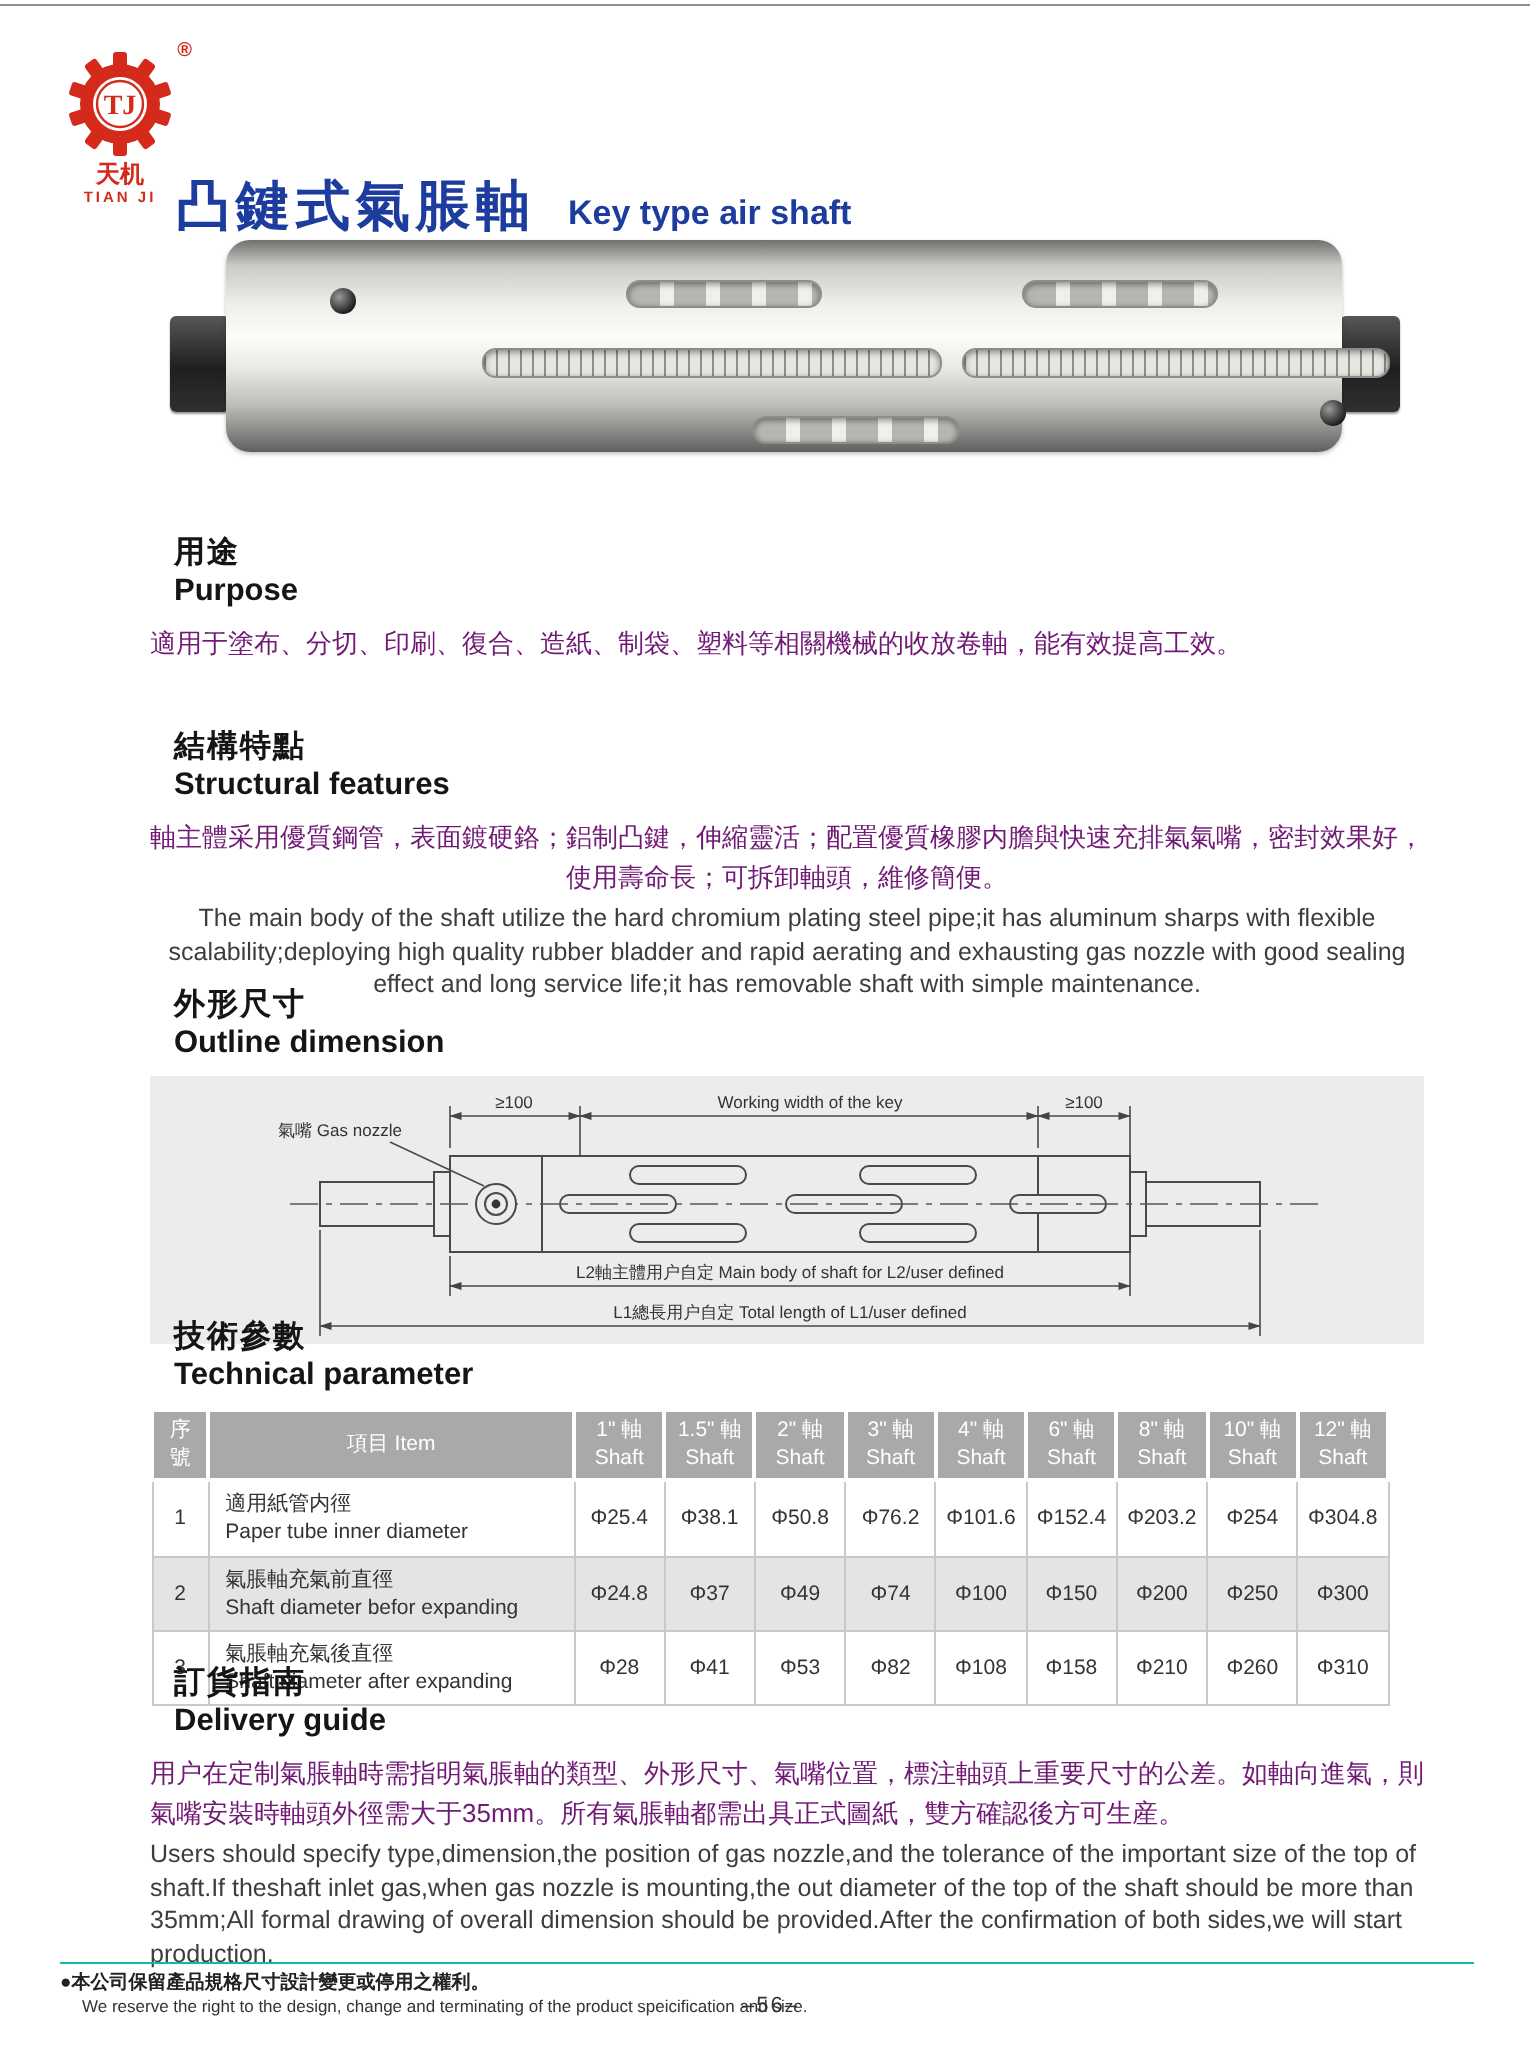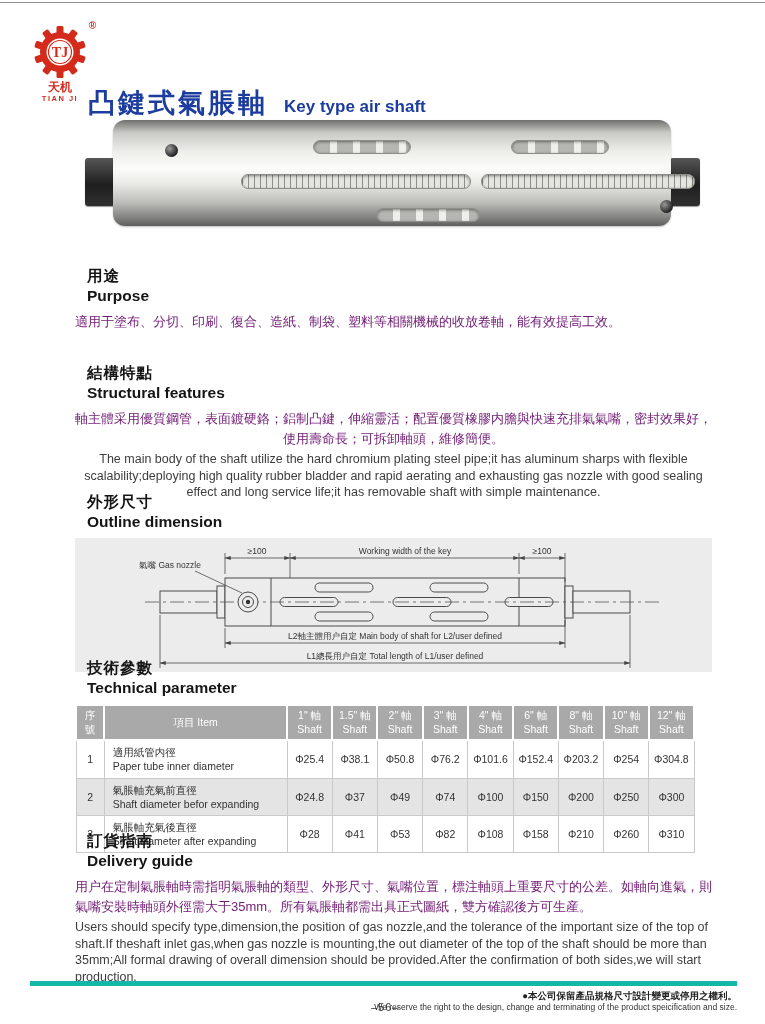--- a/index.html
+++ b/index.html
@@ -58,21 +58,21 @@
   .param-table th { background:#a9a9a9; color:#fff; font-weight:normal; font-size:10.5px;
     border:2px solid #fff; padding:3px 1px; line-height:1.3; text-align:center; }
   .param-table td { font-size:10.5px; color:#333; border-right:1px solid #c9c9c9;
     border-bottom:1px solid #c9c9c9; padding:4px 2px; text-align:center; line-height:1.35;
     background:#fff; }
   .param-table td:first-child { border-left:1px solid #c9c9c9; }
   .param-table tbody tr:nth-child(2) td { background:#e4e4e4; }
   .param-table td.item-cell { text-align:left; padding-left:8px; }
 
   
-  .footer { position:absolute; left:30px; top:981px; width:707px; border-top:5px solid #14b8a6; padding-top:4px;text-align:right; }
+  .footer { position:absolute; left:30px; top:981px; width:707px; border-top:1px solid #14b8a6; padding-top:4px; }
   .footer .f-zh { font-size:9.5px; font-weight:bold; color:#222; line-height:1.25; }
   .footer .f-en { font-size:8.5px; color:#333; margin-left:11px; line-height:1.25; }
   .footer .page-num { position:absolute; left:341px; top:15px; font-size:11px; color:#333; letter-spacing:1px; }
 </style>
 </head>
 <body>
 
 <div class="page">
   <div class="top-rule"></div>
 

